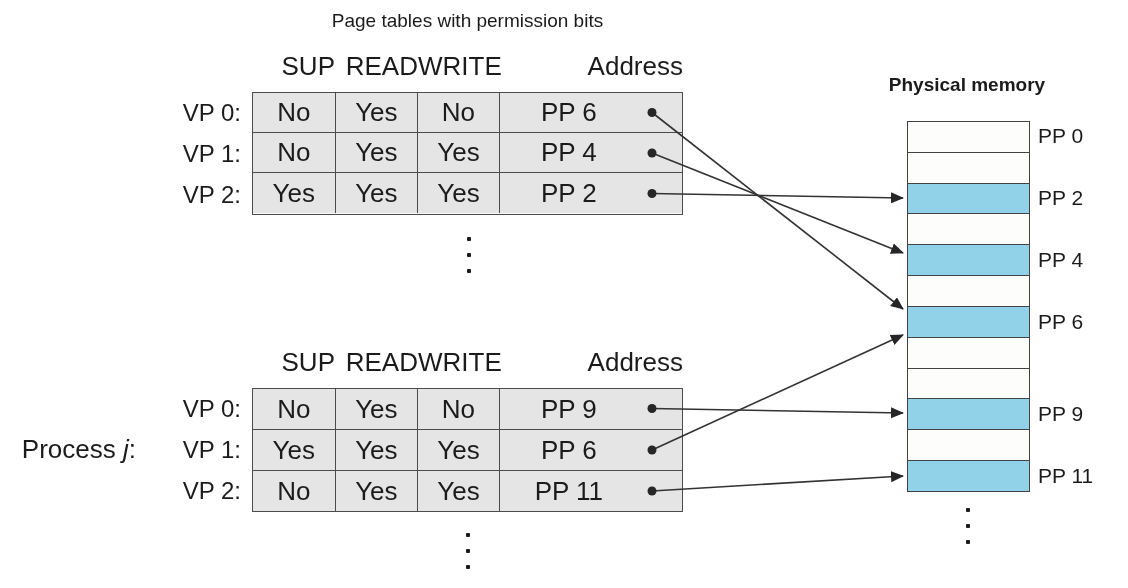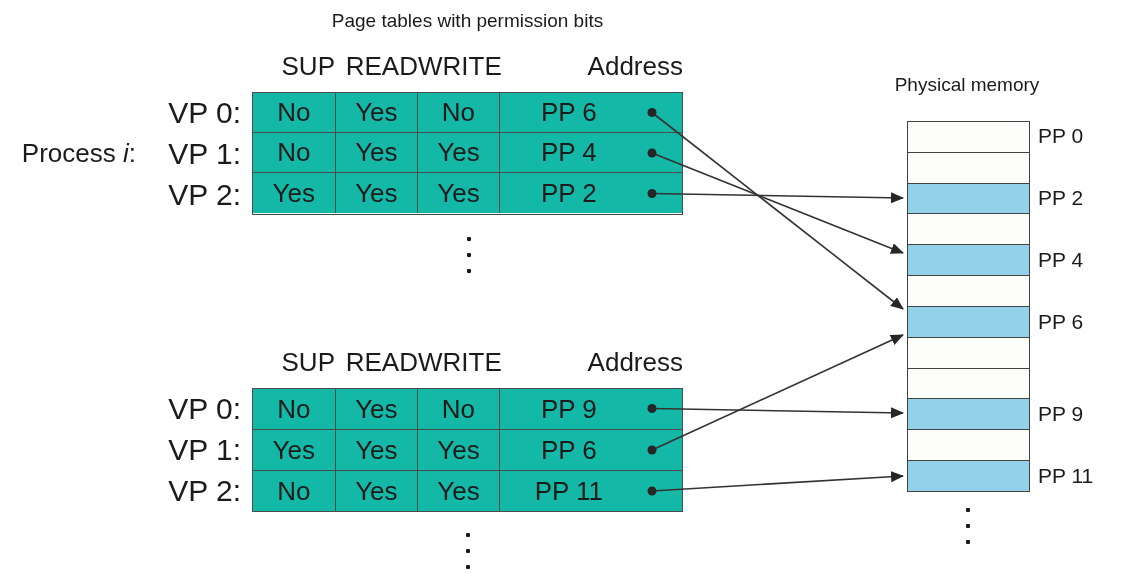--- a/index.html
+++ b/index.html
@@ -11,24 +11,24 @@
   .abs{position:absolute;}
   .title{font-size:19px;text-align:center;white-space:nowrap;}
   
   .hdr-row{display:flex;height:28px;line-height:28px;font-size:26px;}
   .hdr-cell{text-align:right;white-space:nowrap;}
   .ptable{border:1.6px solid #4b4b4b;background:#faf9f6;box-sizing:border-box;}
   .prow{display:flex;box-sizing:border-box;border-bottom:1.6px solid #4b4b4b;}
   .prow:last-child{border-bottom:none;}
   .pcell{box-sizing:border-box;border-right:1.6px solid #4b4b4b;
          display:flex;align-items:center;justify-content:center;
-         font-size:26px;background:#14b8a6;}
+         font-size:26px;background:#e5e5e5;}
   .pcell:last-child{border-right:none;}
   .addr-cell{padding-right:44px;}
-  .vp-label{font-size:30px;text-align:right;white-space:nowrap;}
+  .vp-label{font-size:24px;text-align:right;white-space:nowrap;}
   .proc-label{font-size:26px;text-align:right;white-space:nowrap;}
   .it{font-style:italic;}
   
   .membox{border:1.6px solid #424242;box-sizing:border-box;display:flex;flex-direction:column;}
   .mslot{flex:1 1 0;box-sizing:border-box;border-bottom:1.6px solid #424242;background:#fdfdfb;}
   .mslot:last-child{border-bottom:none;}
   .mslot.filled{background:var(--hl,#92d2e8);}
   .mem-label{font-size:21px;white-space:nowrap;line-height:28px;}
   
   .vdots{display:flex;flex-direction:column;gap:12px;}
@@ -42,23 +42,20 @@
 
   <div class="abs title" style="left:252px;top:10px;width:431px;">Page tables with permission bits</div>
 
   <div class="abs hdr-row" style="left:252px;top:52px;width:431px;">
     <div class="hdr-cell" style="width:83px;">SUP</div>
     <div class="hdr-cell" style="width:83px;">READ</div>
     <div class="hdr-cell" style="width:82px;">WRITE</div>
     <div class="hdr-cell" style="width:183px;">Address</div>
   </div>
 
-  <div class="abs proc-label" style="left:0;top:133px;width:136px;line-height:41px;">
-    <span>Process </span><span class="it">i</span><span>:</span>
-  </div>
 
   <div class="abs vp-label" style="left:116px;top:92px;width:125px;line-height:41px;">VP 0:</div>
   <div class="abs vp-label" style="left:116px;top:133px;width:125px;line-height:41px;">VP 1:</div>
   <div class="abs vp-label" style="left:116px;top:174px;width:125px;line-height:41px;">VP 2:</div>
 
   <div class="abs ptable" style="left:252px;top:92px;width:431px;height:123px;">
     <div class="prow" style="height:40px;">
       <div class="pcell" style="width:83px;">No</div>
       <div class="pcell" style="width:83px;">Yes</div>
       <div class="pcell" style="width:82px;">No</div>
@@ -84,20 +81,23 @@
       <div class="d"></div>
   </div>
 
   <div class="abs hdr-row" style="left:252px;top:348px;width:431px;">
     <div class="hdr-cell" style="width:83px;">SUP</div>
     <div class="hdr-cell" style="width:83px;">READ</div>
     <div class="hdr-cell" style="width:82px;">WRITE</div>
     <div class="hdr-cell" style="width:183px;">Address</div>
   </div>
 
+  <div class="abs proc-label" style="left:0;top:429px;width:136px;line-height:41px;">
+    <span>Process </span><span class="it">j</span><span>:</span>
+  </div>
 
   <div class="abs vp-label" style="left:116px;top:388px;width:125px;line-height:41px;">VP 0:</div>
   <div class="abs vp-label" style="left:116px;top:429px;width:125px;line-height:41px;">VP 1:</div>
   <div class="abs vp-label" style="left:116px;top:470px;width:125px;line-height:41px;">VP 2:</div>
 
   <div class="abs ptable" style="left:252px;top:388px;width:431px;height:124px;">
     <div class="prow" style="height:41px;">
       <div class="pcell" style="width:83px;">No</div>
       <div class="pcell" style="width:83px;">Yes</div>
       <div class="pcell" style="width:82px;">No</div>
@@ -116,21 +116,21 @@
       <div class="pcell addr-cell" style="width:183px;">PP 11</div>
     </div>
   </div>
 
   <div class="abs vdots" style="left:466px;top:533px;">
     <div class="d"></div>
       <div class="d"></div>
       <div class="d"></div>
   </div>
 
-  <div class="abs title" style="left:857px;top:74px;width:220px;">Physical memory</div>
+  <div class="abs title" style="left:857px;top:74px;width:220px;font-weight:bold;">Physical memory</div>
 
   <div class="abs membox" style="left:907px;top:121px;width:123px;height:371px;">
     <div class="mslot"></div>
     <div class="mslot"></div>
     <div class="mslot filled"></div>
     <div class="mslot"></div>
     <div class="mslot filled"></div>
     <div class="mslot"></div>
     <div class="mslot filled"></div>
     <div class="mslot"></div>

